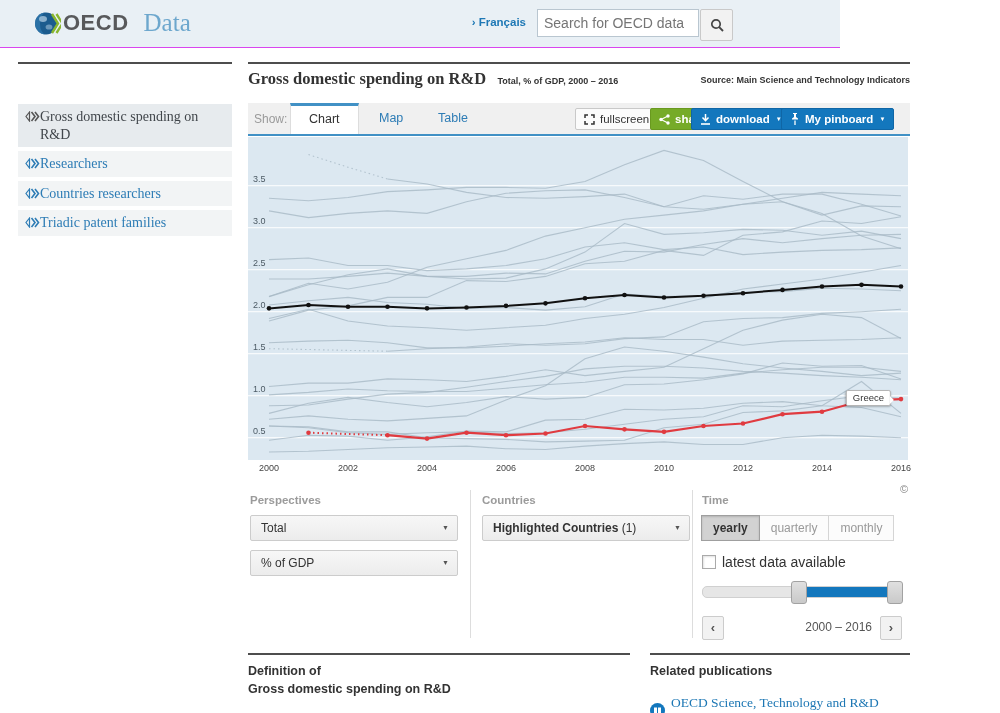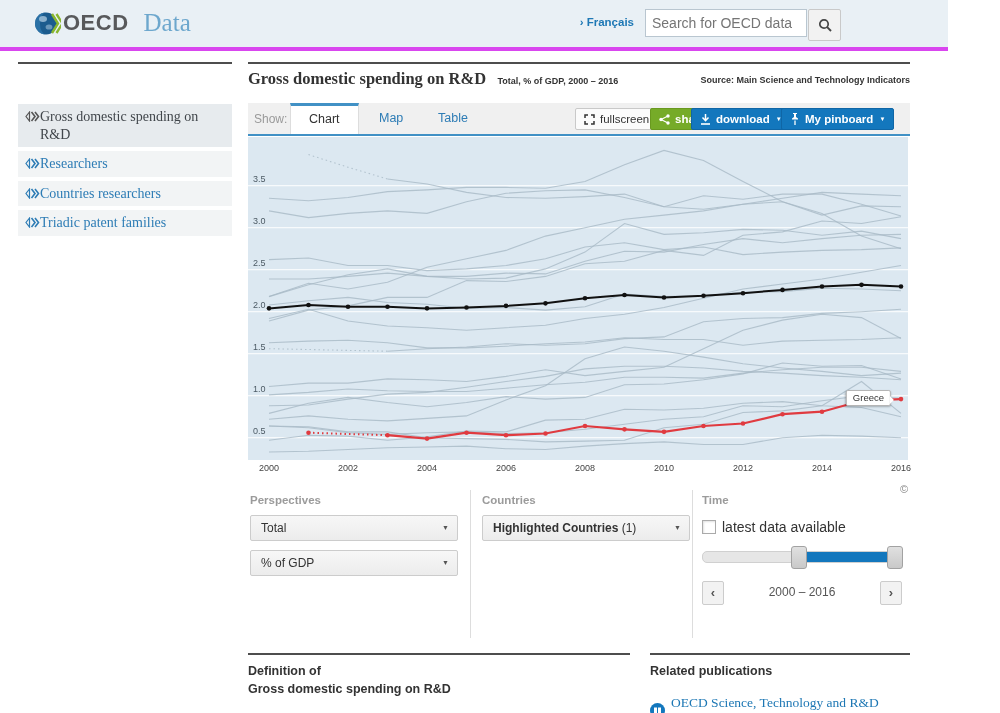--- a/index.html
+++ b/index.html
@@ -1,19 +1,19 @@
 <!DOCTYPE html>
 <html><head>
 <meta charset="utf-8">
 <style>
   html,body{margin:0;padding:0;background:#fff;}
   .page{position:relative;width:1000px;height:713px;overflow:hidden;background:#fff;
         font-family:"Liberation Sans",sans-serif;-webkit-font-smoothing:antialiased;}
   
-  .site-header{position:absolute;left:0;top:0;width:948px;height:47px;background:#e9f0f5;border-bottom:4px solid #d946ef;}
+  .site-header{position:absolute;left:0;top:0;width:840px;height:47px;background:#e9f0f5;border-bottom:1px solid #d946ef;}
   .logo{position:absolute;left:34px;top:9px;display:flex;align-items:center;}
   .logo-oecd{font-weight:bold;font-size:22px;color:#58595b;letter-spacing:.5px;margin-left:2px;}
   .logo-data{font-family:"Liberation Serif",serif;font-size:25px;color:#6fa7cd;color:#6da7cd;margin-left:15px;}
   .lang-link{position:absolute;right:314px;top:16px;font-size:11.5px;font-weight:bold;color:#1e78b5;text-decoration:none;}
   .search-input{position:absolute;right:141px;top:9px;width:148px;height:26px;border:1px solid #b9c6d0;
       font-size:14px;color:#555;padding:0 6px;font-family:"Liberation Sans",sans-serif;background:#fff;outline:none;}
   .search-btn{position:absolute;right:107px;top:9px;width:31px;height:30px;background:#f2f2f2;border:1px solid #c9c9c9;
       border-radius:2px;display:flex;align-items:center;justify-content:center;cursor:pointer;}
   
   .sidebar{position:absolute;left:18px;top:0;width:214px;}
@@ -77,21 +77,21 @@
   .chk-label{font-size:14px;color:#333;margin-left:6px;}
   .slider{position:relative;margin-top:16px;width:198px;height:10px;background:#e6e6e6;border:1px solid #d0d0d0;border-radius:5px;}
   .slider-fill{position:absolute;left:96px;right:6px;top:0;bottom:0;background:#1377bd;}
   .slider-handle{position:absolute;top:-6px;width:14px;height:21px;background:linear-gradient(#e0e0e0,#c9c9c9);
       border:1px solid #a2a2a2;border-radius:3px;cursor:pointer;}
   .sh-left{left:88px;} .sh-right{right:-2px;}
   .time-nav{position:relative;margin-top:18px;width:200px;height:24px;}
   .nav-btn{position:absolute;top:0;width:22px;height:24px;background:#f2f2f2;border:1px solid #ccc;border-radius:2px;
       font-size:13px;font-weight:bold;color:#555;text-align:center;line-height:22px;cursor:pointer;box-sizing:border-box;}
   .nav-prev{left:0;} .nav-next{right:0;}
-  .range-label{position:absolute;left:30px;right:30px;top:4px;text-align:center;font-size:12px;color:#555;}
+  .range-label{position:absolute;left:30px;right:30px;top:4px;text-align:right;font-size:12px;color:#555;}
   
   .footer-left{position:absolute;left:0;top:653px;width:382px;}
   .footer-right{position:absolute;left:402px;top:653px;width:260px;}
   .footer-left .rule,.footer-right .rule{position:static;width:100%;}
   .def-line{font-size:12.5px;font-weight:bold;color:#333;line-height:1.4;}
   .def-line.first{margin-top:8px;}
   .pub-link{display:flex;align-items:center;margin-top:14px;color:#1d77b4;
       font-family:"Liberation Serif",serif;font-size:13.5px;cursor:pointer;}
   .pub-link svg{margin-right:6px;flex:0 0 auto;}
 </style>
@@ -324,20 +324,25 @@
         <div class="ctl-heading">Countries</div>
         <div class="dropdown">
           <span class="dd-bold">Highlighted Countries</span>
           <span>(1)</span>
           <span class="caret2">▼</span>
         </div>
       </div>
 
       <div class="ctl-col col3">
         <div class="ctl-heading">Time</div>
+        <div class="time-group">
+          <span class="time-btn active">yearly</span>
+          <span class="time-btn">quarterly</span>
+          <span class="time-btn">monthly</span>
+        </div>
         <div class="chk-row">
           <div class="checkbox"></div>
           <span class="chk-label">latest data available</span>
         </div>
         <div class="slider">
           <div class="slider-fill"></div>
           <div class="slider-handle sh-left"></div>
           <div class="slider-handle sh-right"></div>
         </div>
         <div class="time-nav">

